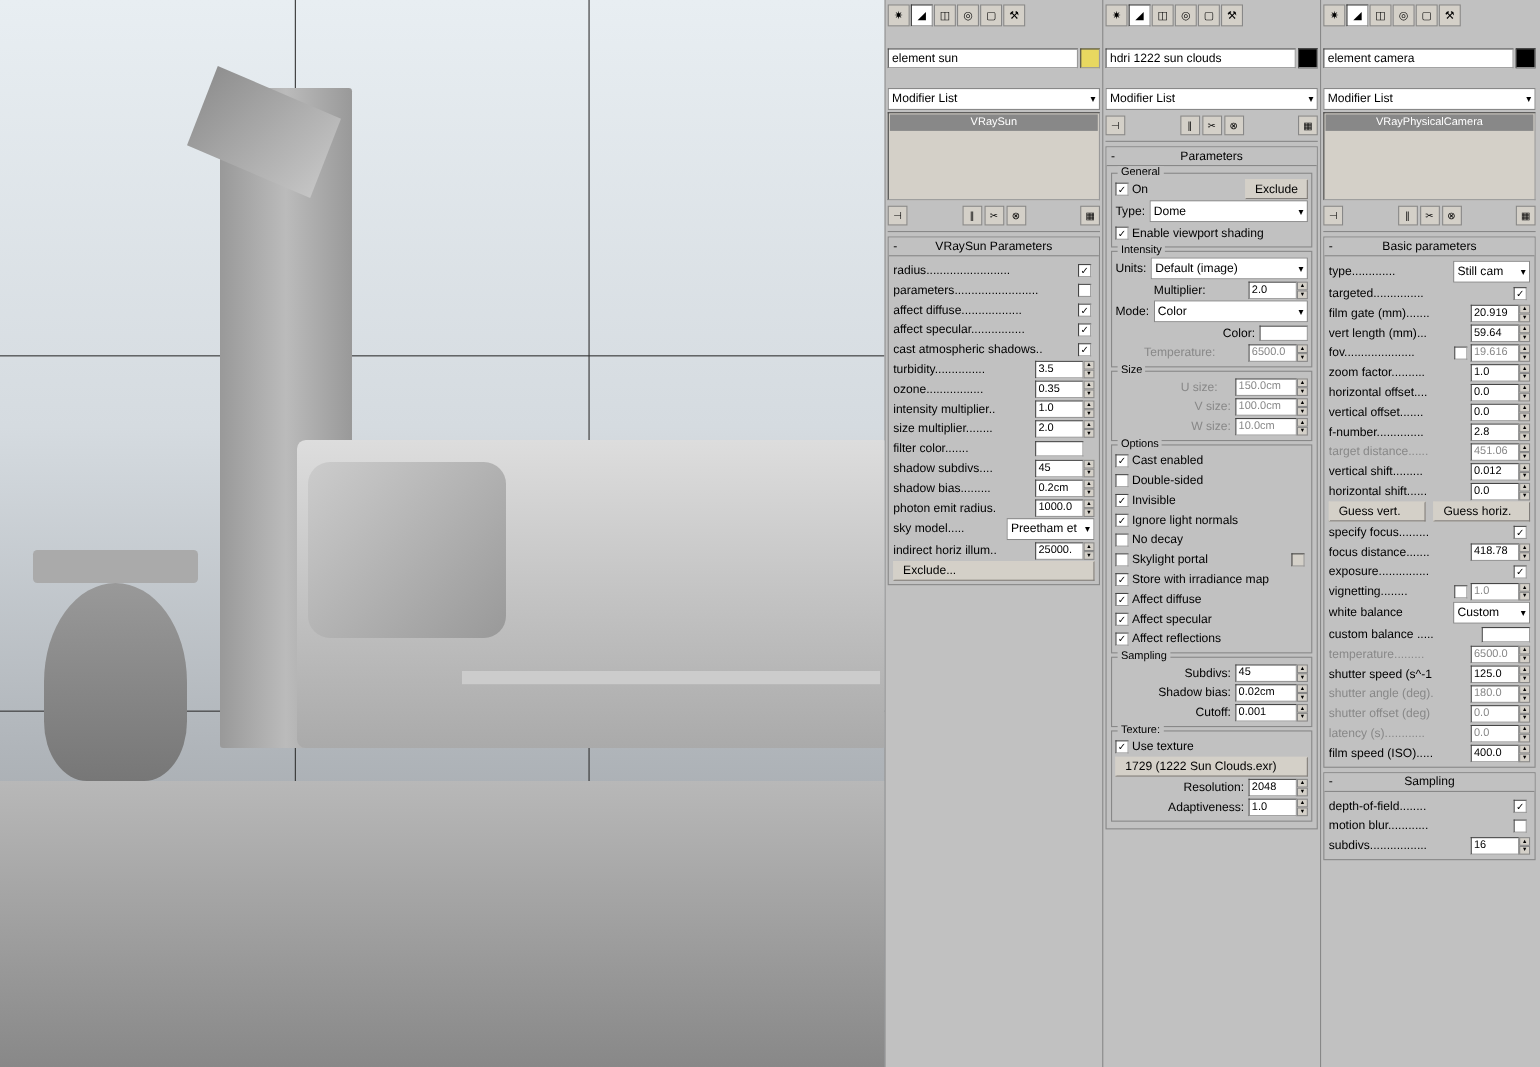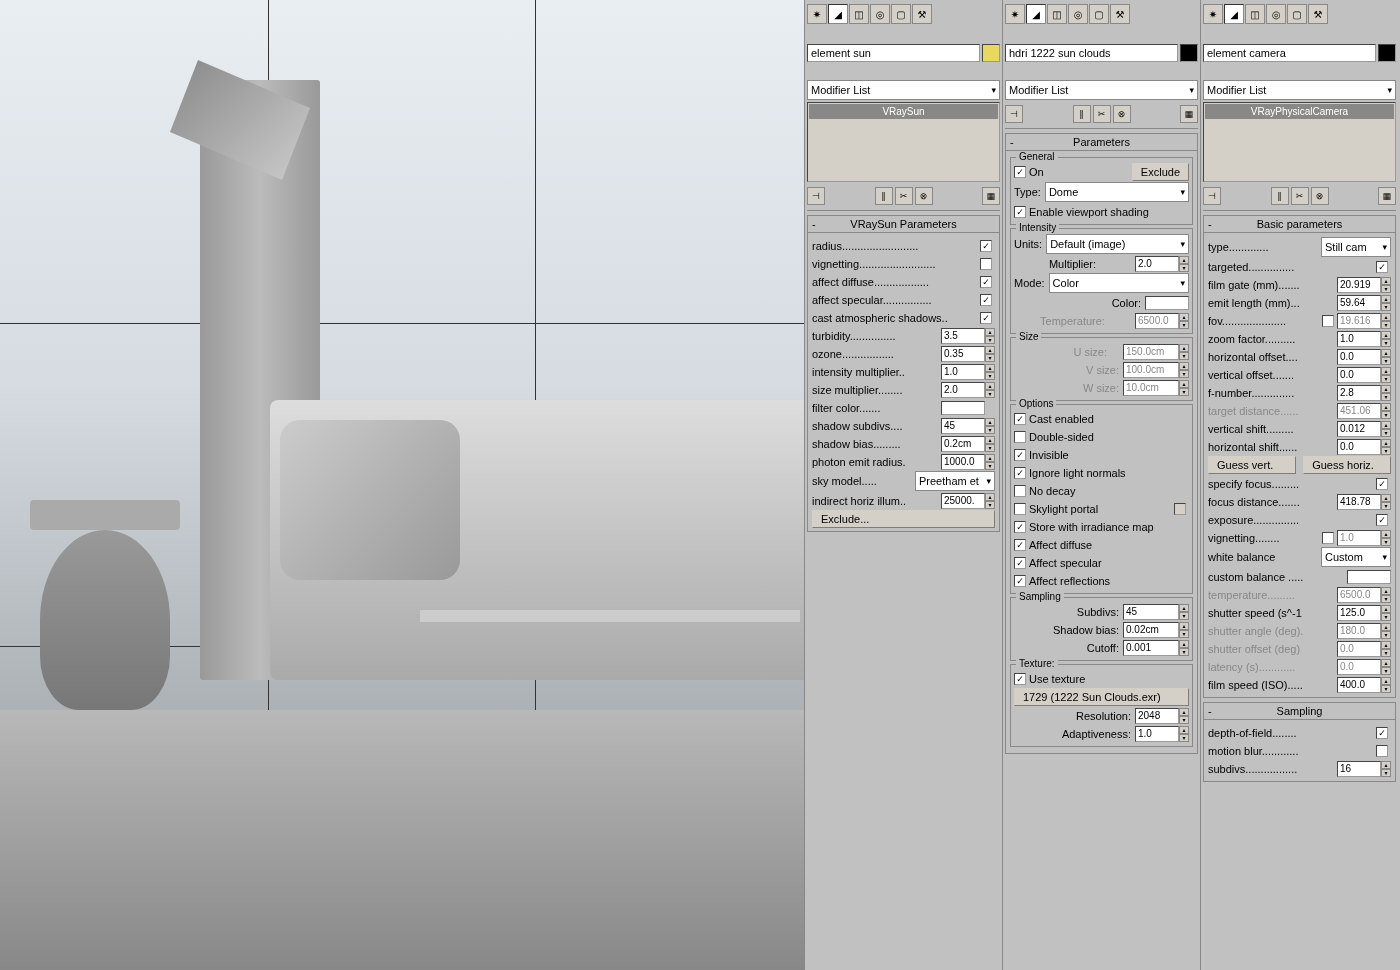--- a/index.html
+++ b/index.html
@@ -106,21 +106,21 @@
       <div class="divider"></div>
 
       <div class="rollout">
         <div class="rollout-head">VRaySun Parameters</div>
         <div class="rollout-body">
           <div class="row">
               <span class="row-label">radius.........................</span>
               <span class="chk">✓</span>
             </div>
           <div class="row">
-              <span class="row-label">vignetting.........................</span>
+              <span class="row-label">parameters.........................</span>
               <span class="chk"></span>
             </div>
           <div class="row">
               <span class="row-label">affect diffuse..................</span>
               <span class="chk">✓</span>
             </div>
           <div class="row">
               <span class="row-label">affect specular................</span>
               <span class="chk">✓</span>
             </div>
@@ -511,21 +511,21 @@
               <span class="row-label">film gate (mm).......</span>
               <div class="spinner">
                 <input class="spinner-input" value="20.919" style="">
                 <div class="spinner-btns">
                   <div class="spinner-btn">▴</div>
                   <div class="spinner-btn">▾</div>
                 </div>
               </div>
             </div>
           <div class="row">
-              <span class="row-label">emit length (mm)...</span>
+              <span class="row-label">vert length (mm)...</span>
               <div class="spinner">
                 <input class="spinner-input" value="59.64" style="">
                 <div class="spinner-btns">
                   <div class="spinner-btn">▴</div>
                   <div class="spinner-btn">▾</div>
                 </div>
               </div>
             </div>
           <div class="row">
               <span class="row-label">fov.....................</span>

